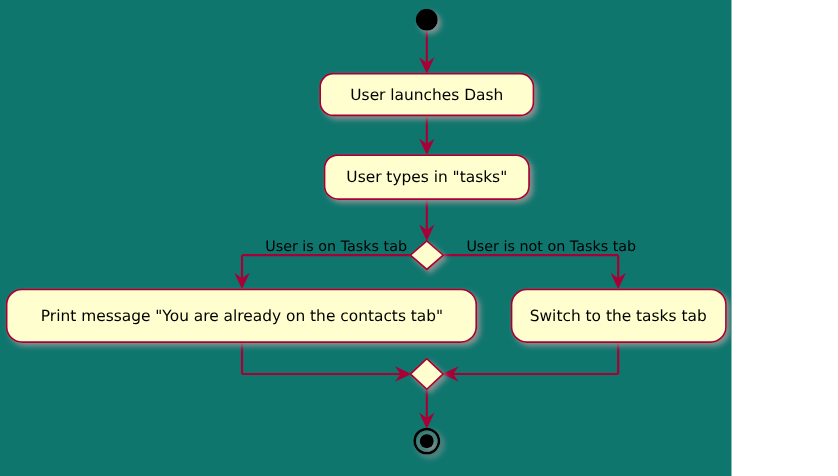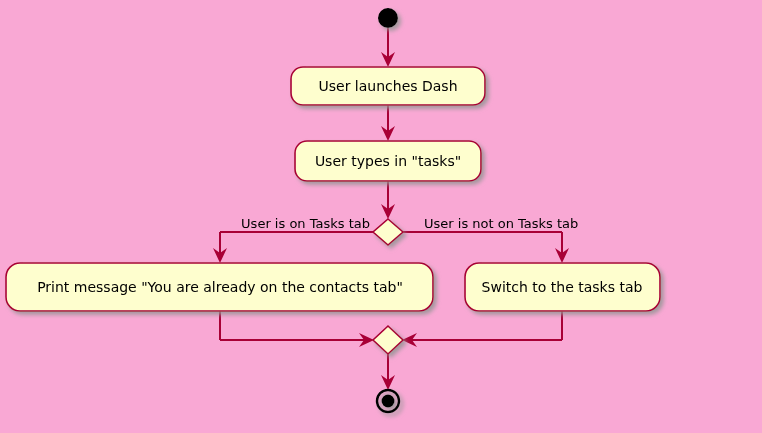--- a/index.html
+++ b/index.html
@@ -6,23 +6,23 @@
   html, body {
     margin: 0;
     padding: 0;
     background: #FFFFFF;
   }
   body {
     font-family: "DejaVu Sans", sans-serif;
   }
   #diagram-canvas {
     position: relative;
-    width: 762px;
+    width: 665px;
     height: 433px;
-    background: #f9a8d4;
+    background: #0f766e;
     overflow: hidden;
   }
   #diagram-svg {
     position: absolute;
     top: 0;
     left: 0;
     width: 762px;
     height: 433px;
     display: block;
   }

